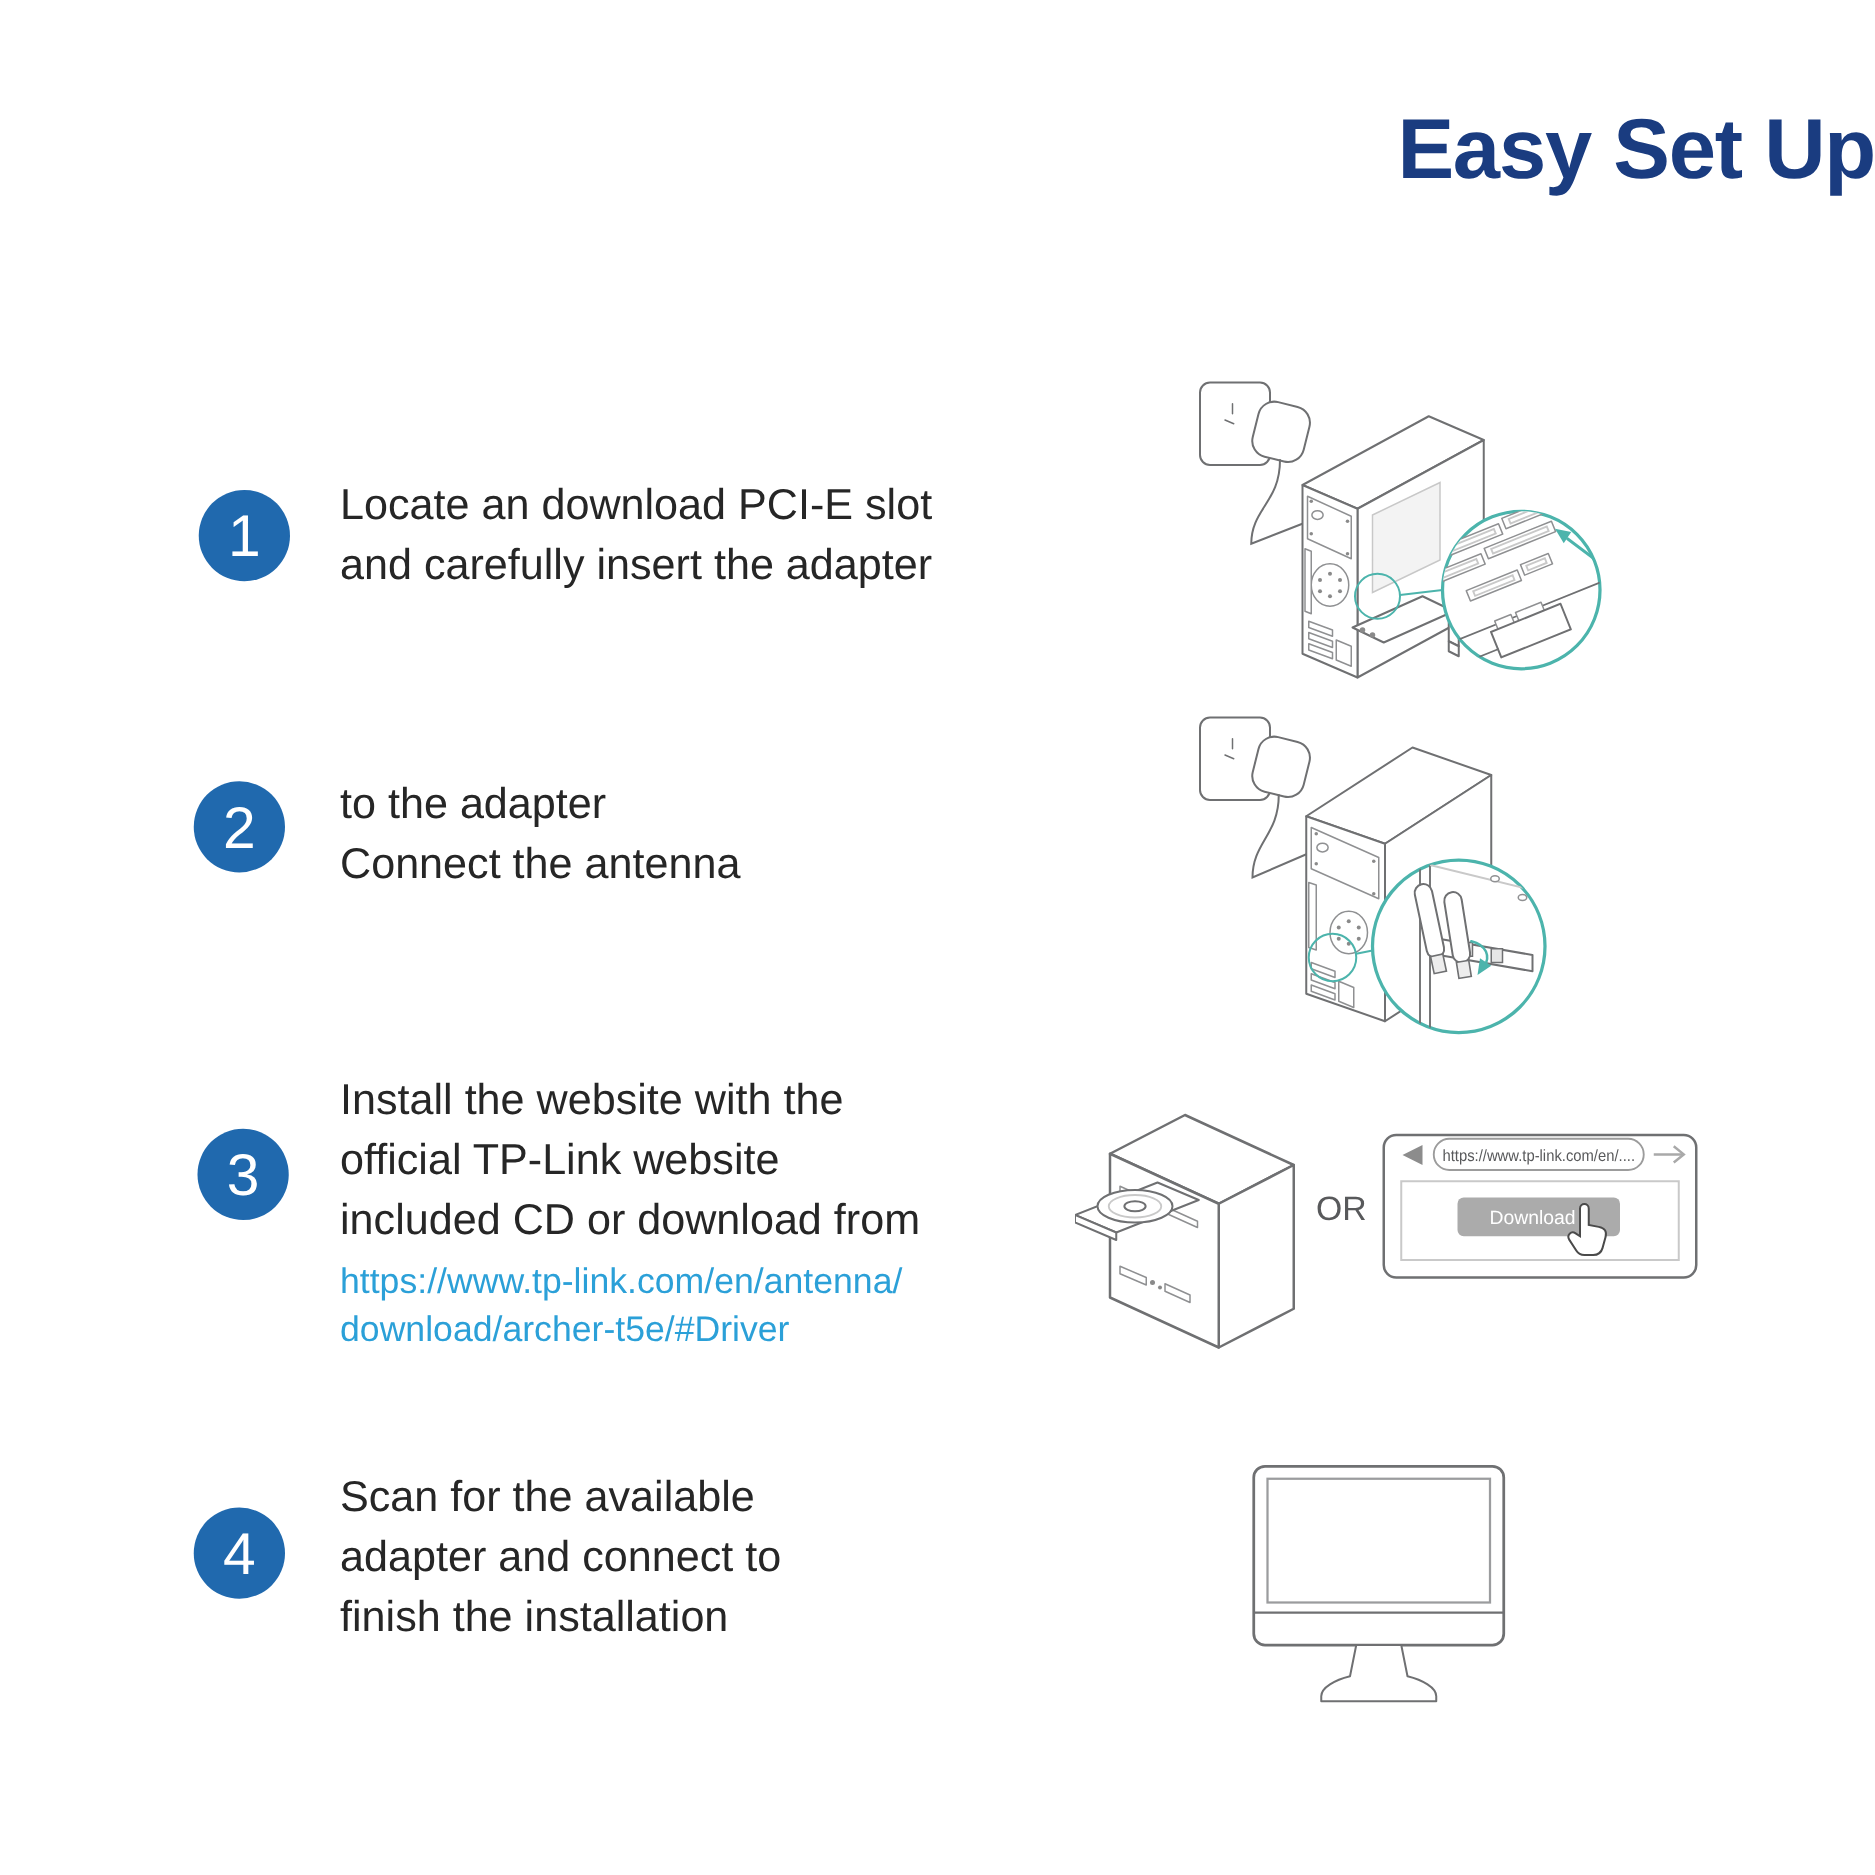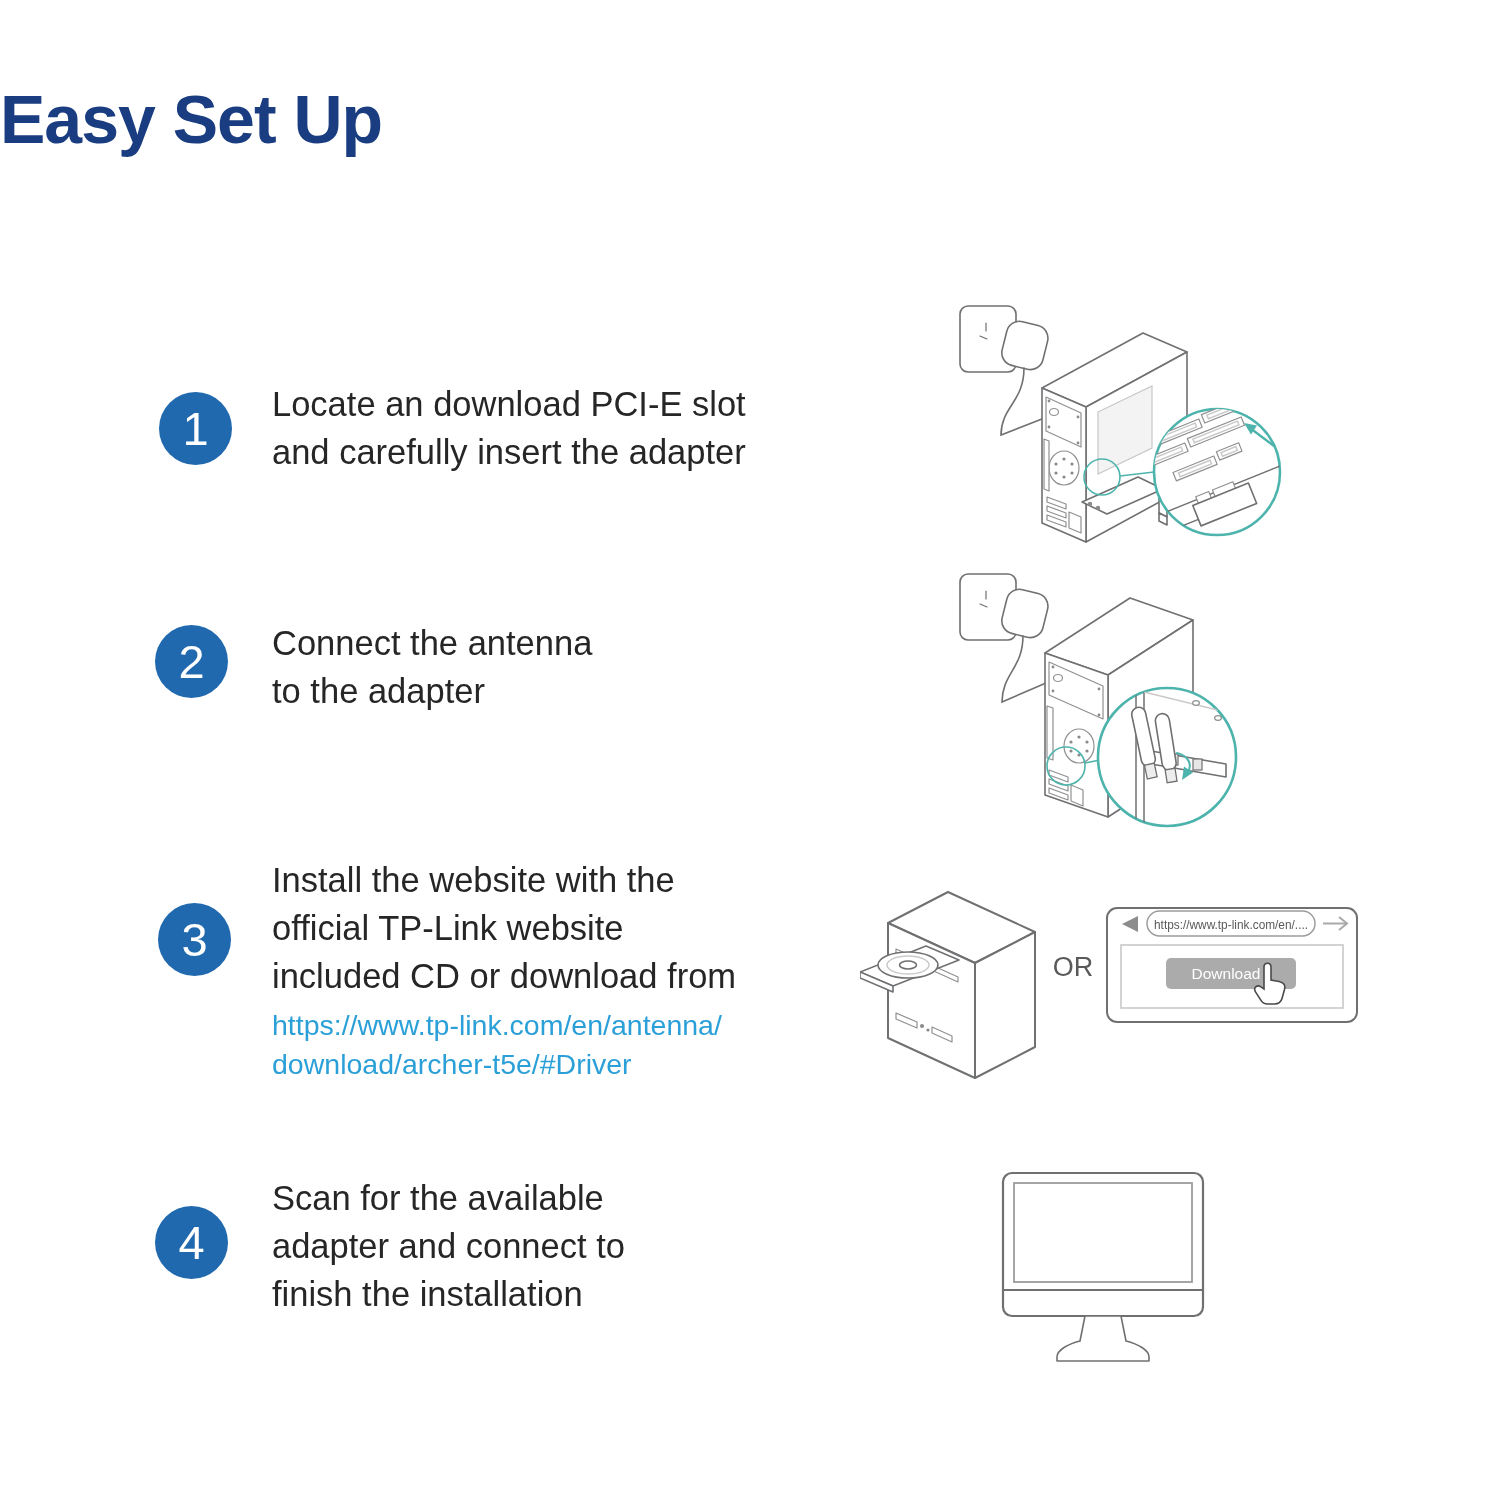--- a/index.html
+++ b/index.html
@@ -1,21 +1,21 @@
 <!DOCTYPE html>
 <html style="--navy: #1a3c80; --badge-blue: #2069ae; --link-blue: #2ba0d8; --teal: #4cb4ac; --text: #262626;"><head>
 <meta charset="utf-8">
 <style>
   html,body{margin:0;padding:0;background:#ffffff;}
   .canvas{
     position:relative;width:1500px;height:1500px;background:#fff;overflow:hidden;
     font-family:"Liberation Sans",sans-serif;
   }
   .title{
-    position:absolute;left:0;right:0;top:80px;text-align:left;
+    position:absolute;left:0;right:0;top:80px;text-align:right;
     font-size:68px;font-weight:700;color:var(--navy,#1a3c80);letter-spacing:-1px;
   }
   .step-badge{
     position:absolute;width:73px;height:73px;border-radius:50%;
     background:var(--badge-blue,#2069ae);color:#fff;
     display:flex;align-items:center;justify-content:center;
     font-size:47px;font-weight:400;
   }
   .step-text{
     position:absolute;left:272px;font-size:34.5px;line-height:48px;
@@ -49,22 +49,22 @@
   <div class="title">Easy Set Up</div>
 
   <div class="step-badge" style="left:159px;top:392px">1</div>
   <div class="step-text" style="top:380px">
     <span>Locate an download PCI-E slot</span>
     <span>and carefully insert the adapter</span>
   </div>
 
   <div class="step-badge" style="left:155px;top:625px">2</div>
   <div class="step-text" style="top:619px">
+    <span>to the adapter</span>
     <span>Connect the antenna</span>
-    <span>to the adapter</span>
   </div>
 
   <div class="step-badge" style="left:158px;top:903px">3</div>
   <div class="step-text" style="top:856px">
     <span>Install the website with the</span>
     <span>official TP-Link website</span>
     <span>included CD or download from</span>
   </div>
   <div class="step-link" style="top:1006px">
     <span>https://www.tp-link.com/en/antenna/</span>

